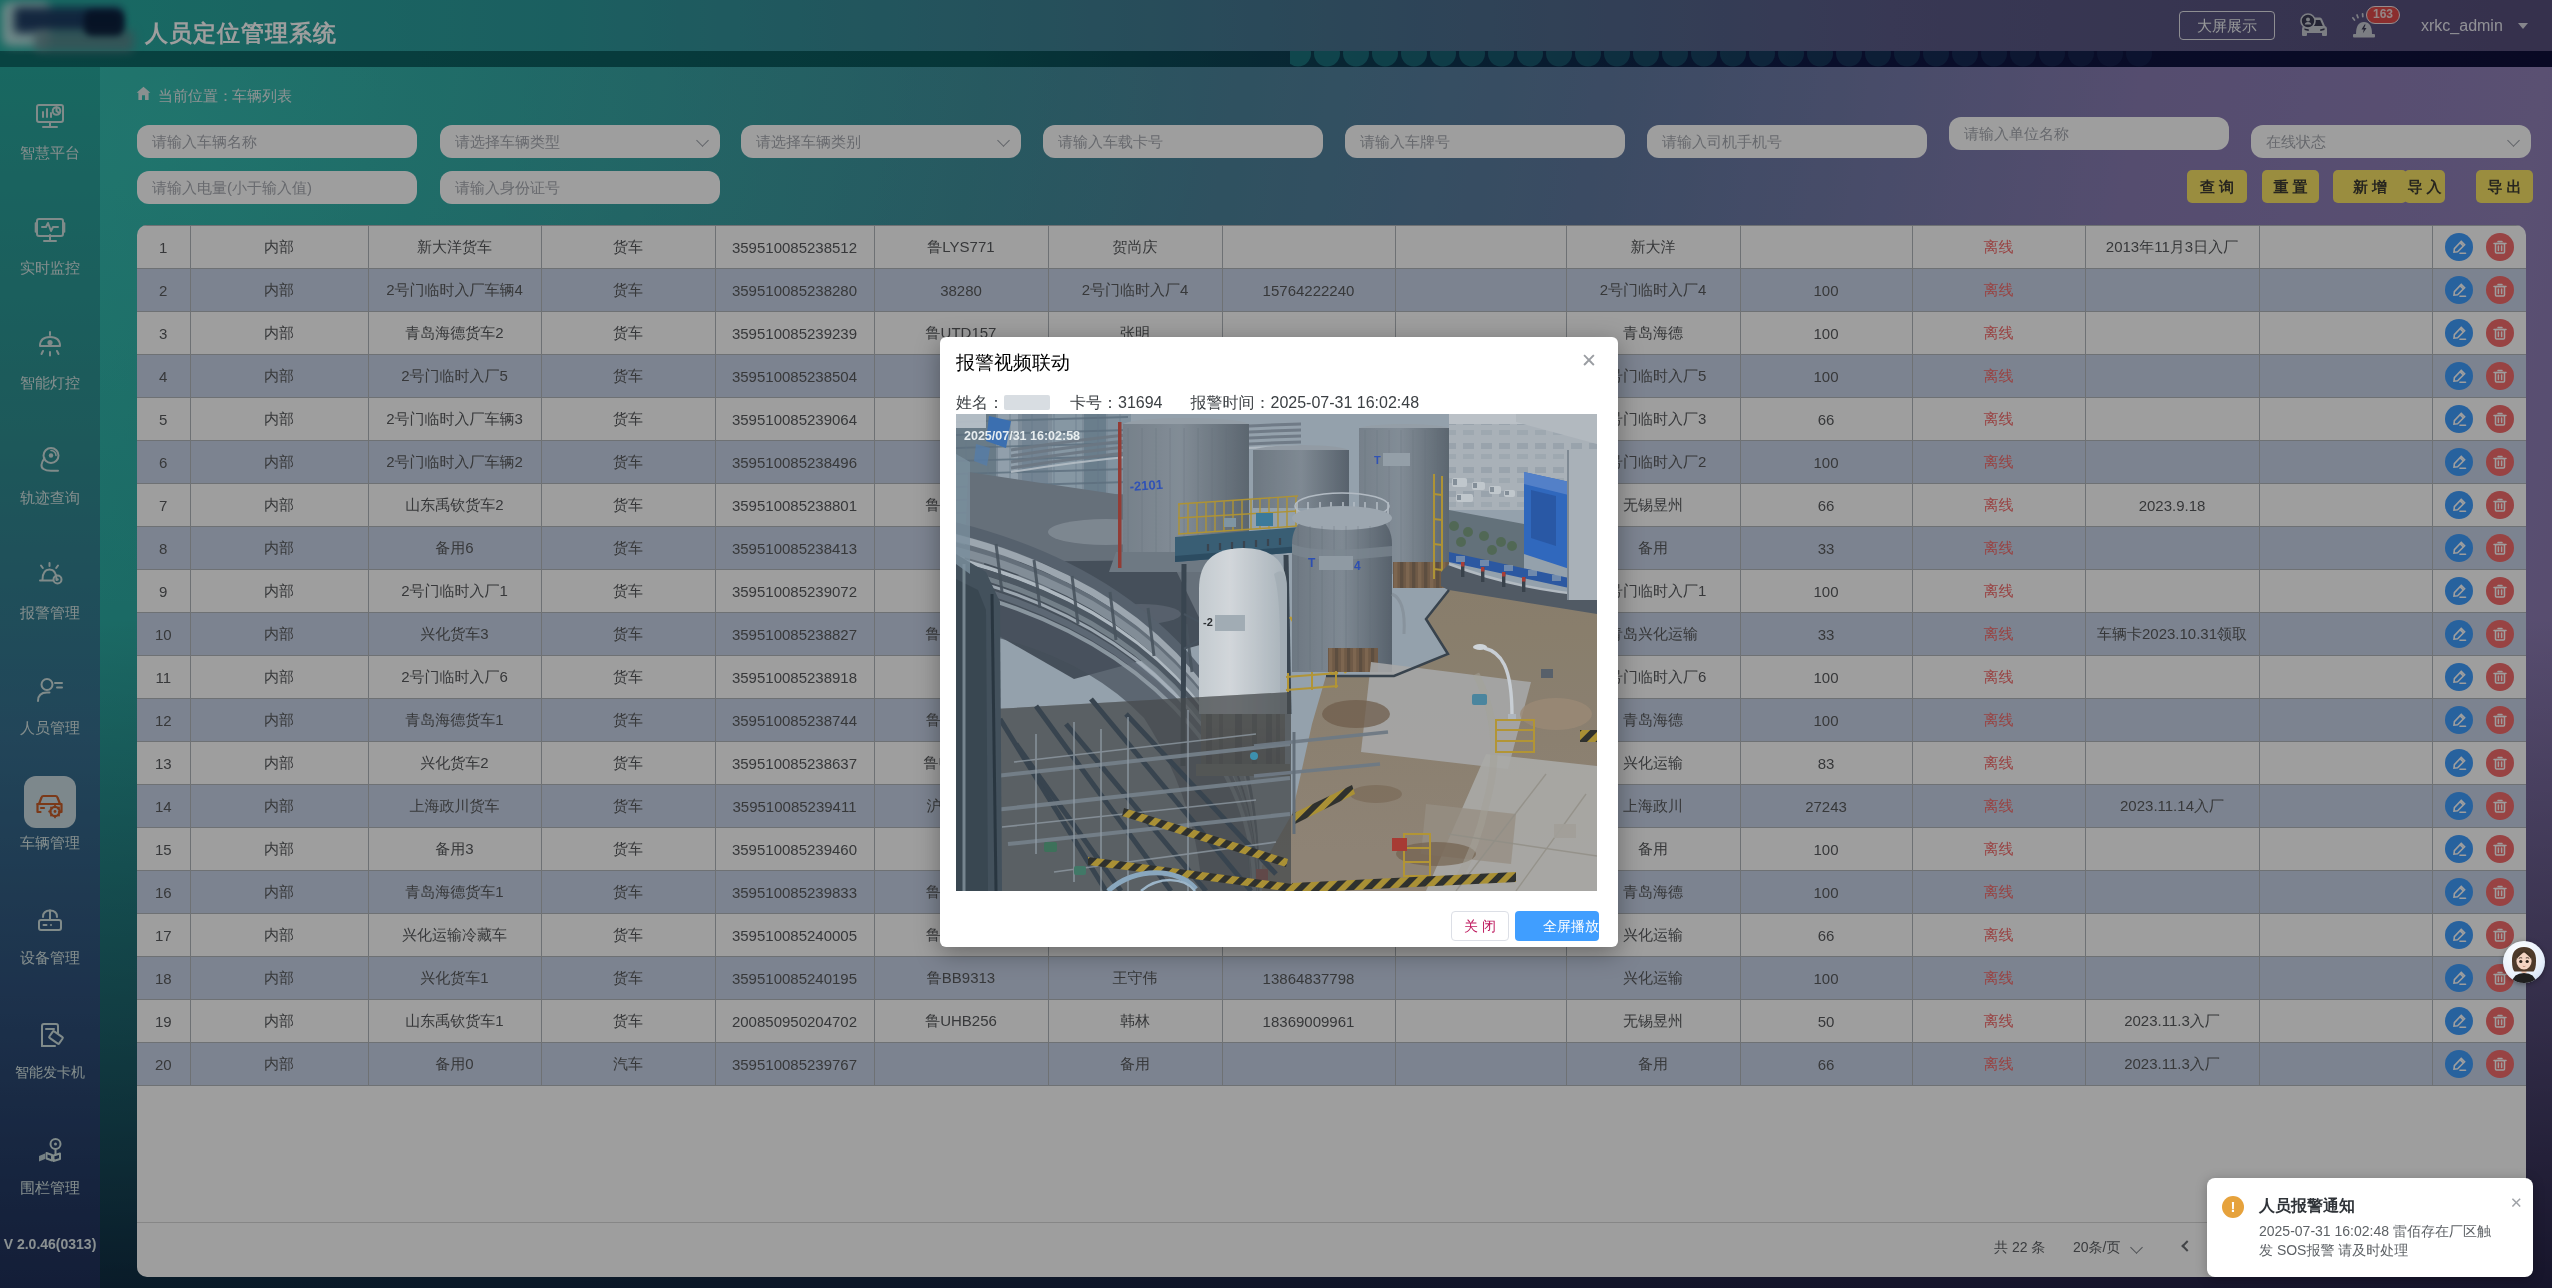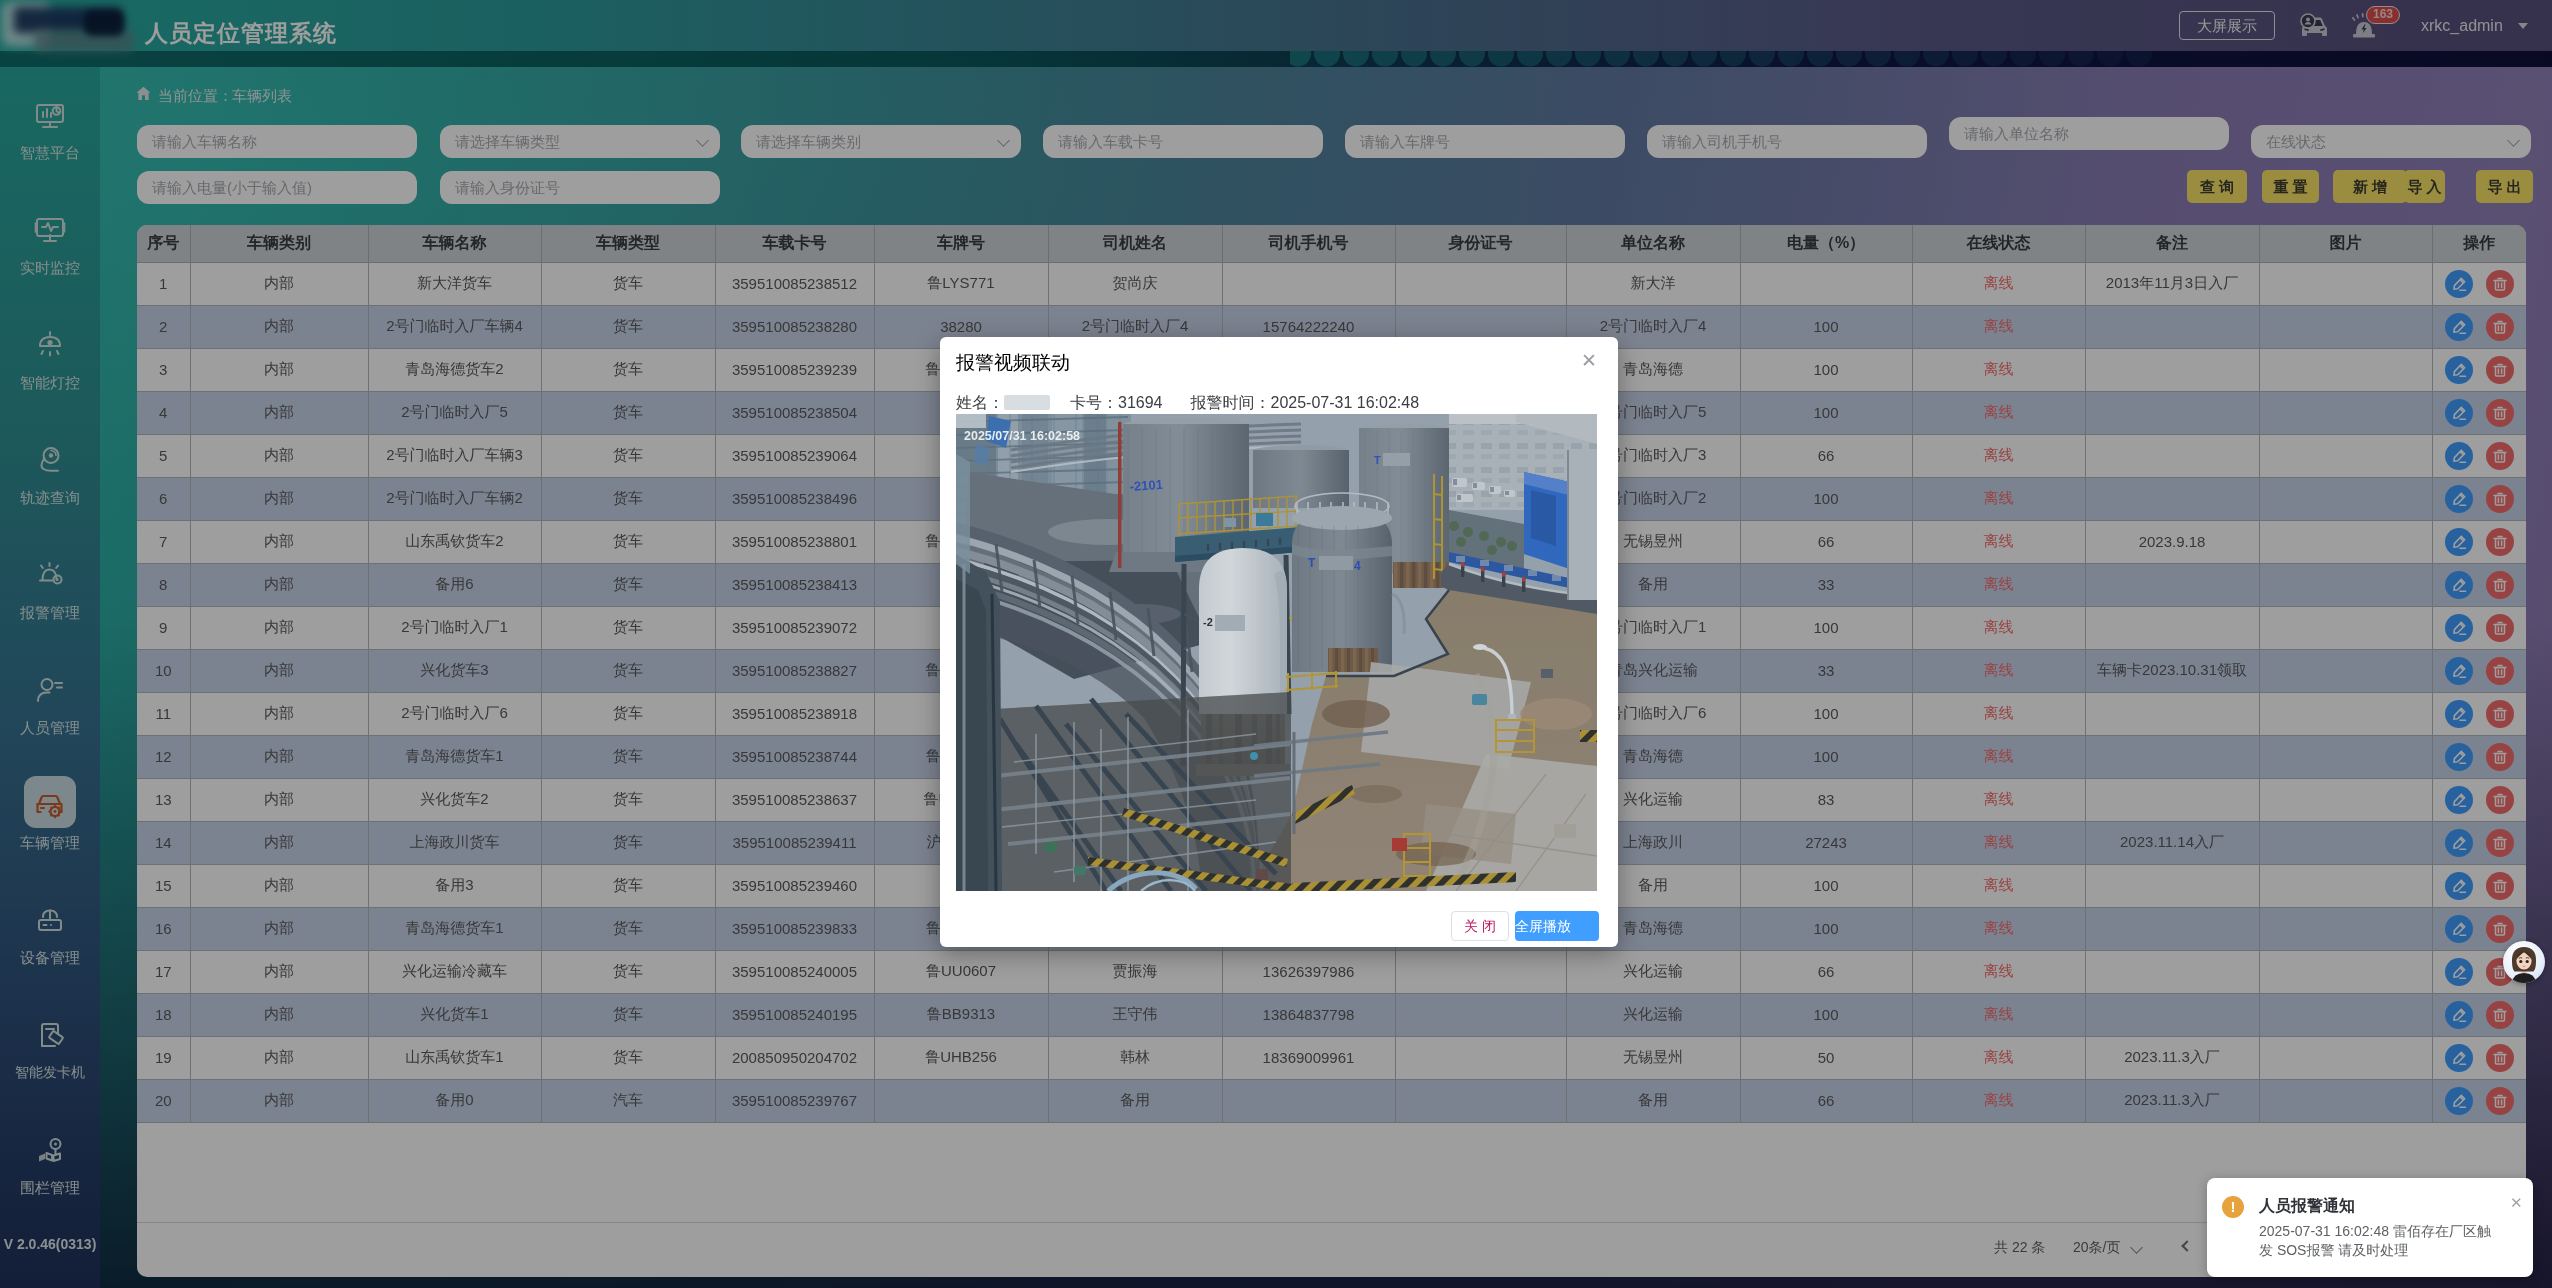--- a/index.html
+++ b/index.html
@@ -41,21 +41,21 @@
 .opr{background:#f56c6c}
 .pfoot{left:0;top:997px;width:2389px;height:0;border-top:1px solid #d9d9d9;position:absolute}
 .pgn{position:absolute;top:1014px;height:20px;color:#5f6266;font-size:14px}
 .ovl{left:0;top:0;width:2552px;height:1288px;background:rgba(0,0,0,0.38);z-index:50}
 .modal{left:940px;top:337px;width:678px;height:610px;background:#fff;border-radius:6px;z-index:60;box-shadow:0 6px 24px rgba(0,0,0,0.35)}
 .mtitle{position:absolute;left:16px;top:13px;font-size:19px;color:#000000}
 .mclose{position:absolute;left:641px;top:12px;font-size:19px;color:#9a9da2}
 .minfo{position:absolute;left:16px;top:56px;font-size:16px;color:#3c4044}
 .mimg{position:absolute;left:16px;top:77px;width:641px;height:477px}
 .mbtn1{position:absolute;left:511px;top:574px;width:58px;height:30px;border:1px solid #dcdfe6;border-radius:4px;color:#be185d;font-size:14px;text-align:center;line-height:28px;background:#fff}
-.mbtn2{position:absolute;left:575px;top:574px;width:84px;height:30px;border-radius:4px;color:#fff;font-size:14px;text-align:left;line-height:30px;background:#409eff}
+.mbtn2{position:absolute;left:575px;top:574px;width:84px;height:30px;border-radius:4px;color:#fff;font-size:14px;text-align:right;line-height:30px;background:#409eff}
 .toast{left:2207px;top:1178px;width:326px;height:99px;background:#fff;border-radius:8px;z-index:70;box-shadow:0 2px 12px rgba(0,0,0,0.25)}
 .ticon{position:absolute;left:15px;top:18px;width:22px;height:22px;border-radius:50%;background:#e6a23c;color:#fff;font-size:15px;font-weight:bold;text-align:center;line-height:22px}
 .ttitle{position:absolute;left:52px;top:18px;font-size:16px;font-weight:bold;color:#2f3338}
 .tbody{position:absolute;left:52px;top:44px;font-size:14px;color:#5e6266;line-height:18.5px}
 .tclose{position:absolute;left:303px;top:16px;font-size:15px;color:#a0a3a8}
 .avatar{left:2503px;top:941px;width:42px;height:42px;border-radius:50%;overflow:hidden;z-index:70;box-shadow:0 1px 5px rgba(0,0,0,0.35)}
 .mi{position:absolute;left:0;width:100px;text-align:center}
 .mi .lbl{margin-top:5px;color:#d4e4e3;font-size:15px}
 .mi svg{display:inline-block}
 .vtag{position:absolute;left:0;top:1236px;width:100px;text-align:center;color:#dfe9ec;font-size:14px;font-weight:bold}
@@ -297,37 +297,20 @@
         <col style="width:173px">
         <col style="width:171px">
         <col style="width:174px">
         <col style="width:172px">
         <col style="width:173px">
         <col style="width:174px">
         <col style="width:173px">
         <col style="width:94px">
       </colgroup>
       <tbody>
-        <tr>
-          <th>序号</th>
-          <th>车辆类别</th>
-          <th>车辆名称</th>
-          <th>车辆类型</th>
-          <th>车载卡号</th>
-          <th>车牌号</th>
-          <th>司机姓名</th>
-          <th>司机手机号</th>
-          <th>身份证号</th>
-          <th>单位名称</th>
-          <th>电量（%）</th>
-          <th>在线状态</th>
-          <th>备注</th>
-          <th>图片</th>
-          <th>操作</th>
-        </tr>
         <tr>
           <td>1</td>
           <td>内部</td>
           <td>新大洋货车</td>
           <td>货车</td>
           <td>359510085238512</td>
           <td>鲁LYS771</td>
           <td>贺尚庆</td>
           <td></td>
           <td></td>

